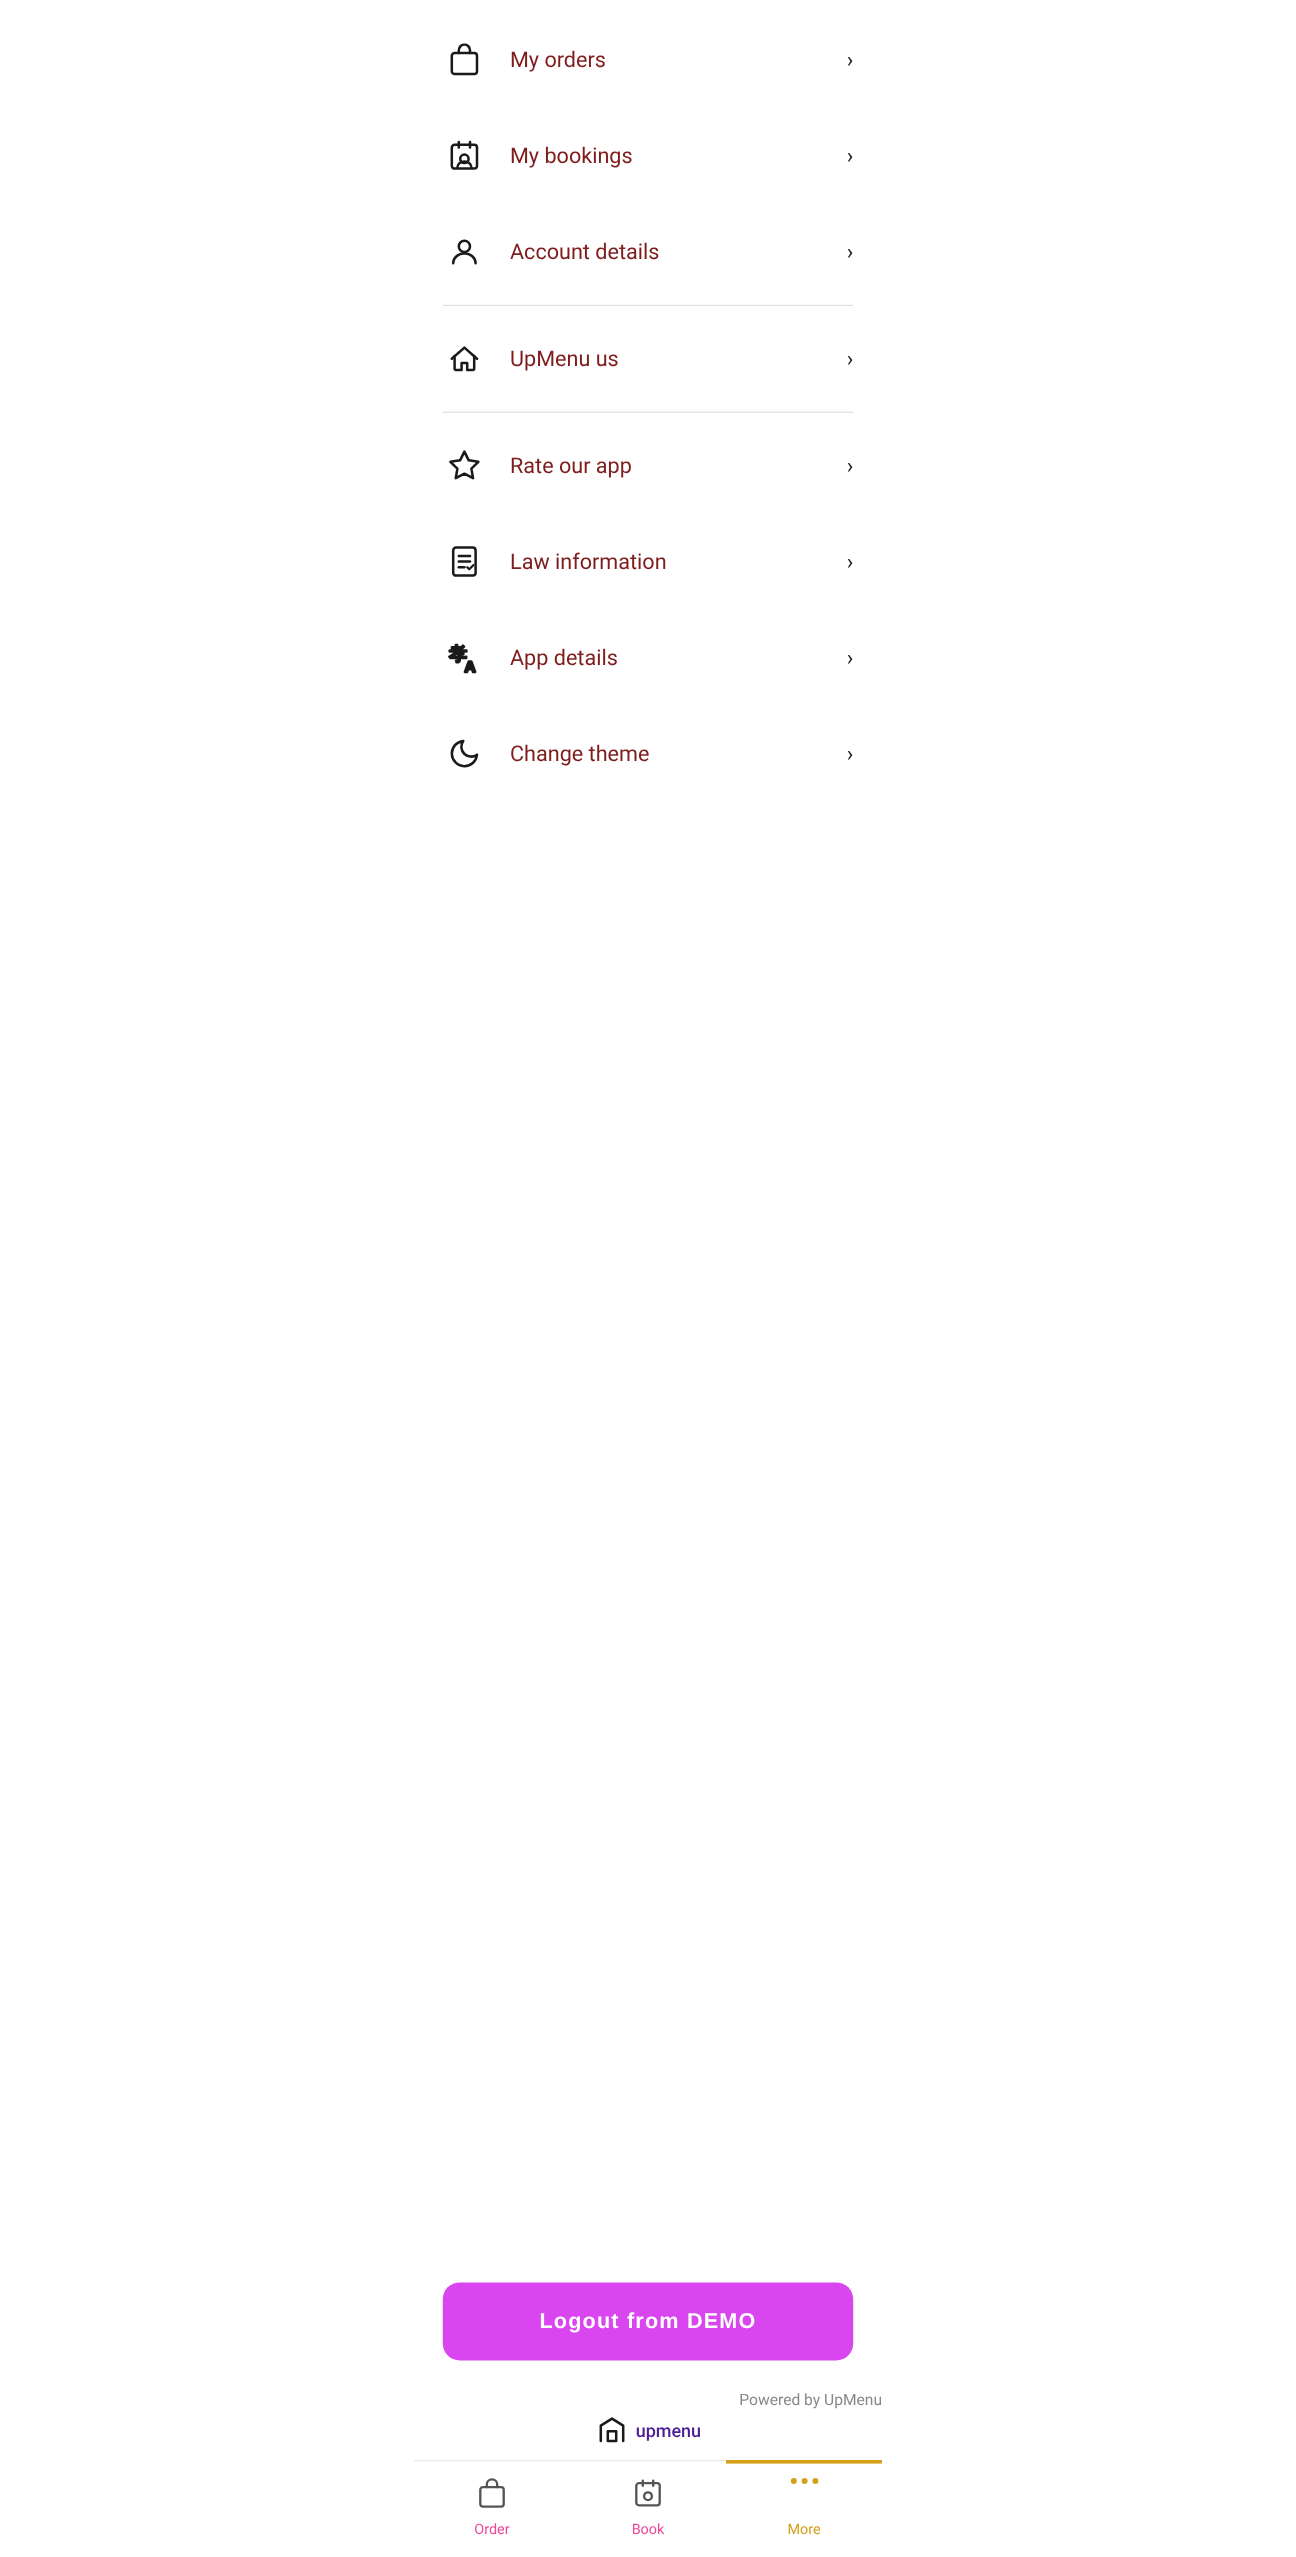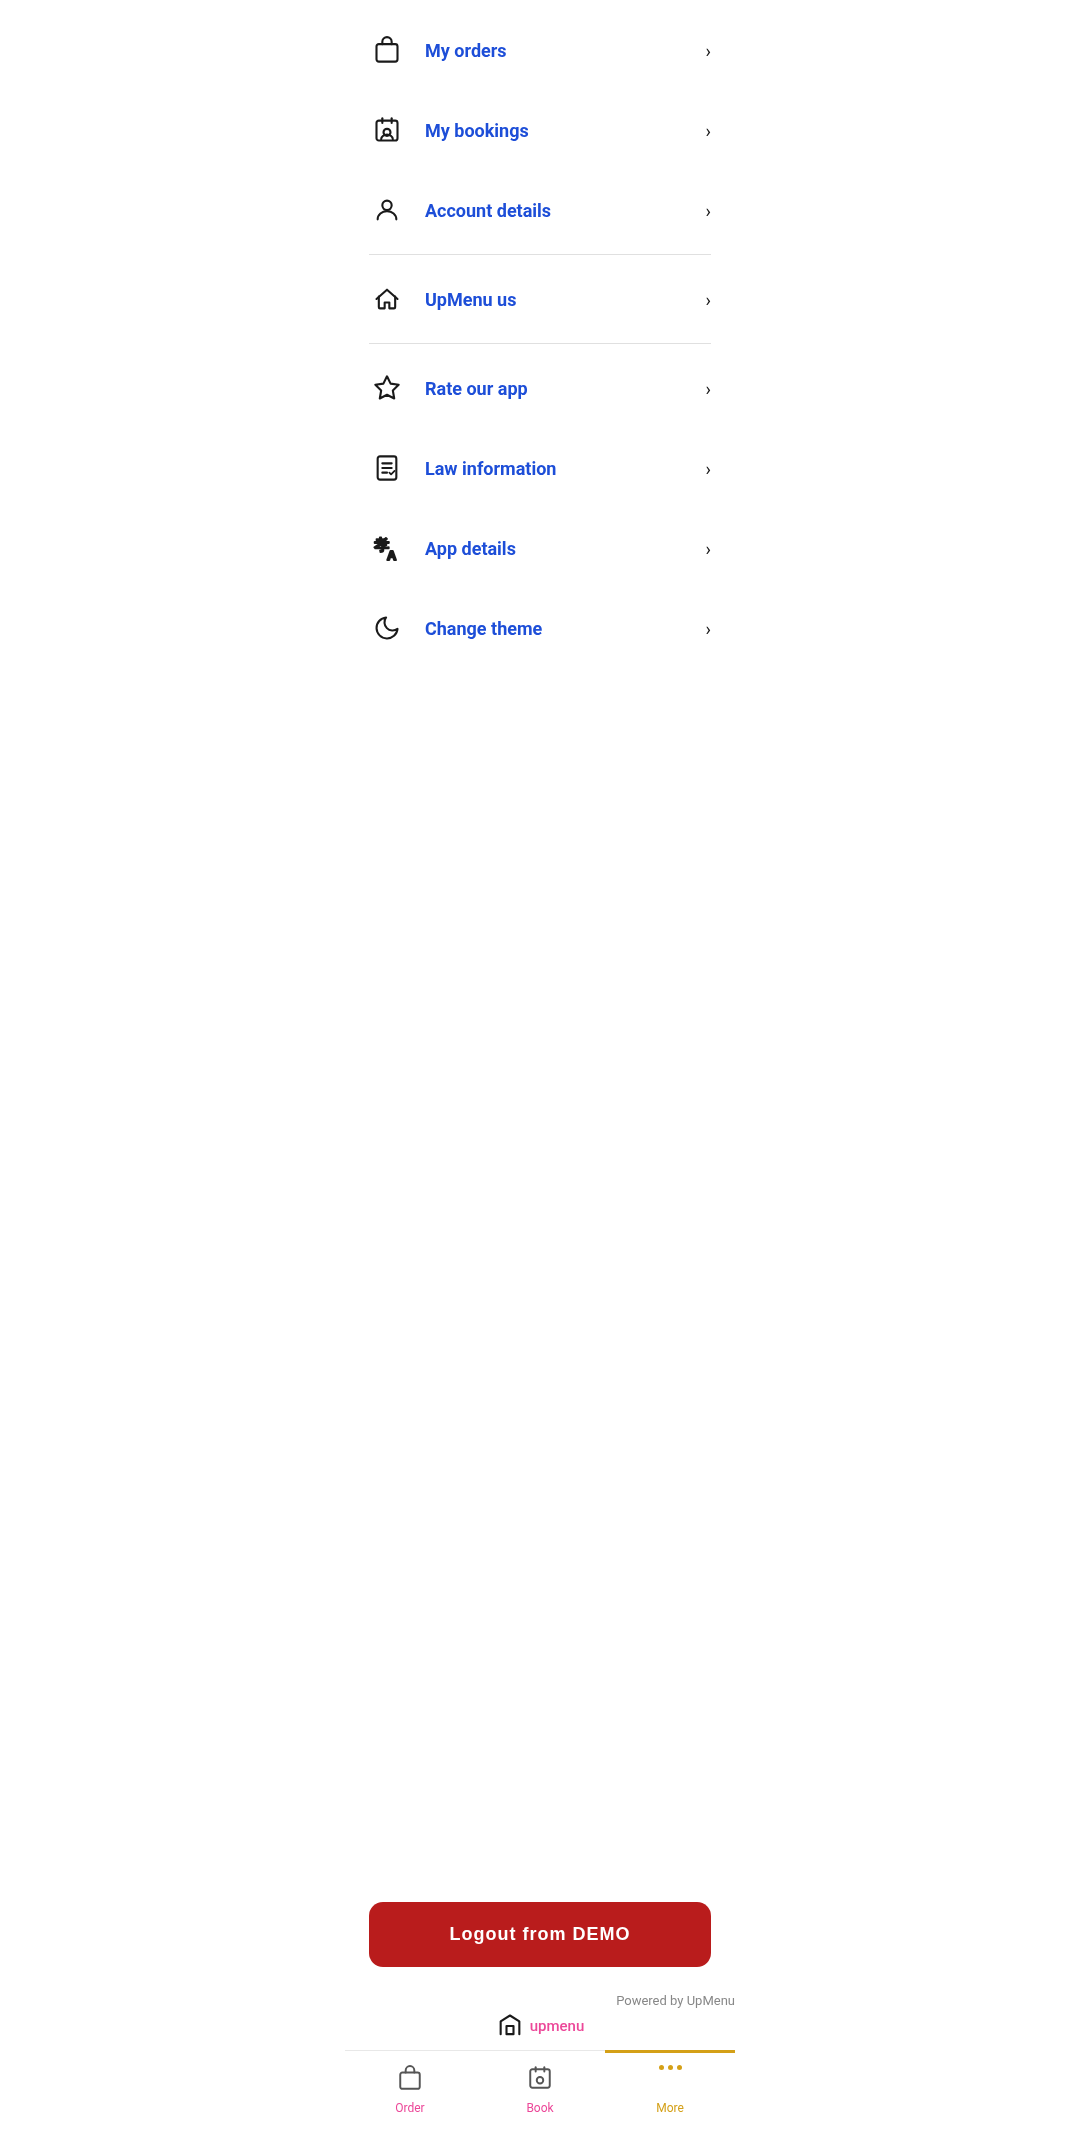--- a/index.html
+++ b/index.html
@@ -33,42 +33,42 @@
       display: flex;
       align-items: center;
       justify-content: center;
       margin-right: 20px;
       flex-shrink: 0;
     }
 
     .menu-item .label {
       flex: 1;
       font-size: 18px;
-      color: #1d4ed8;
-      font-weight: 700;
+      color: #7f1d1d;
+      font-weight: 400;
     }
 
     .menu-item .chevron {
       color: #1a1a1a;
       font-size: 18px;
     }
 
     .divider {
       height: 1px;
       background: #e0e0e0;
       margin: 4px 24px;
     }
 
     .logout-section {
       padding: 20px 24px 10px;
     }
 
     .logout-btn {
       width: 100%;
-      background: #b91c1c;
+      background: #d946ef;
       color: #ffffff;
       border: none;
       border-radius: 14px;
       padding: 22px;
       font-size: 18px;
       font-weight: 600;
       letter-spacing: 1px;
       cursor: pointer;
     }
 
@@ -79,21 +79,21 @@
       font-size: 13px;
     }
 
     .powered-by .upmenu-logo {
       display: flex;
       align-items: center;
       justify-content: center;
       gap: 6px;
       margin-top: 4px;
       font-size: 15px;
-      color: #ec4899;
+      color: #4c1d95;
       font-weight: 500;
     }
 
     .bottom-nav {
       display: flex;
       border-top: 1px solid #e8e8e8;
       background: #fff;
       padding: 8px 0 10px;
     }
 

